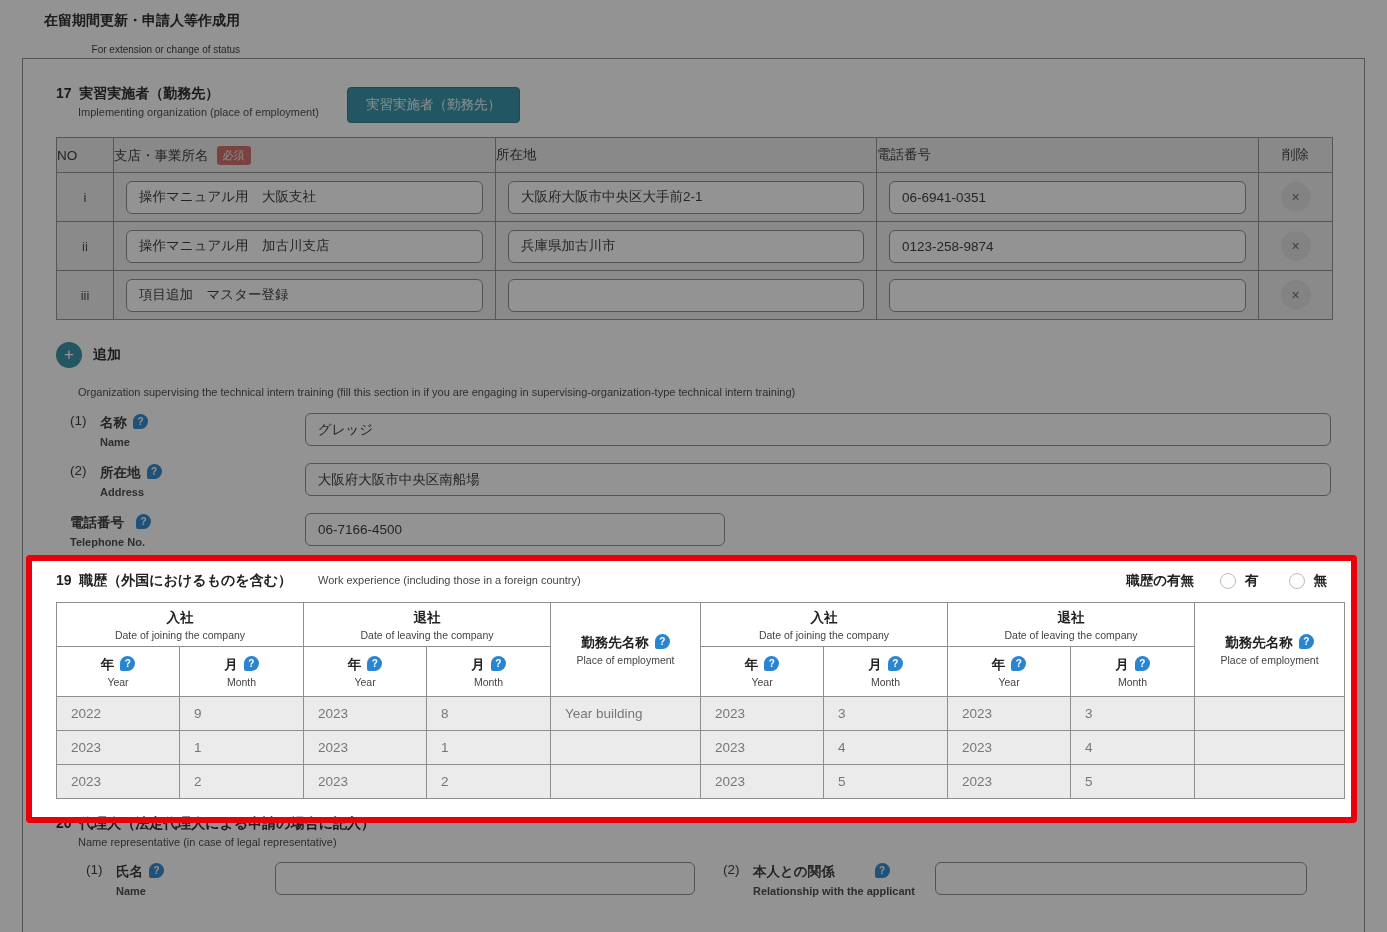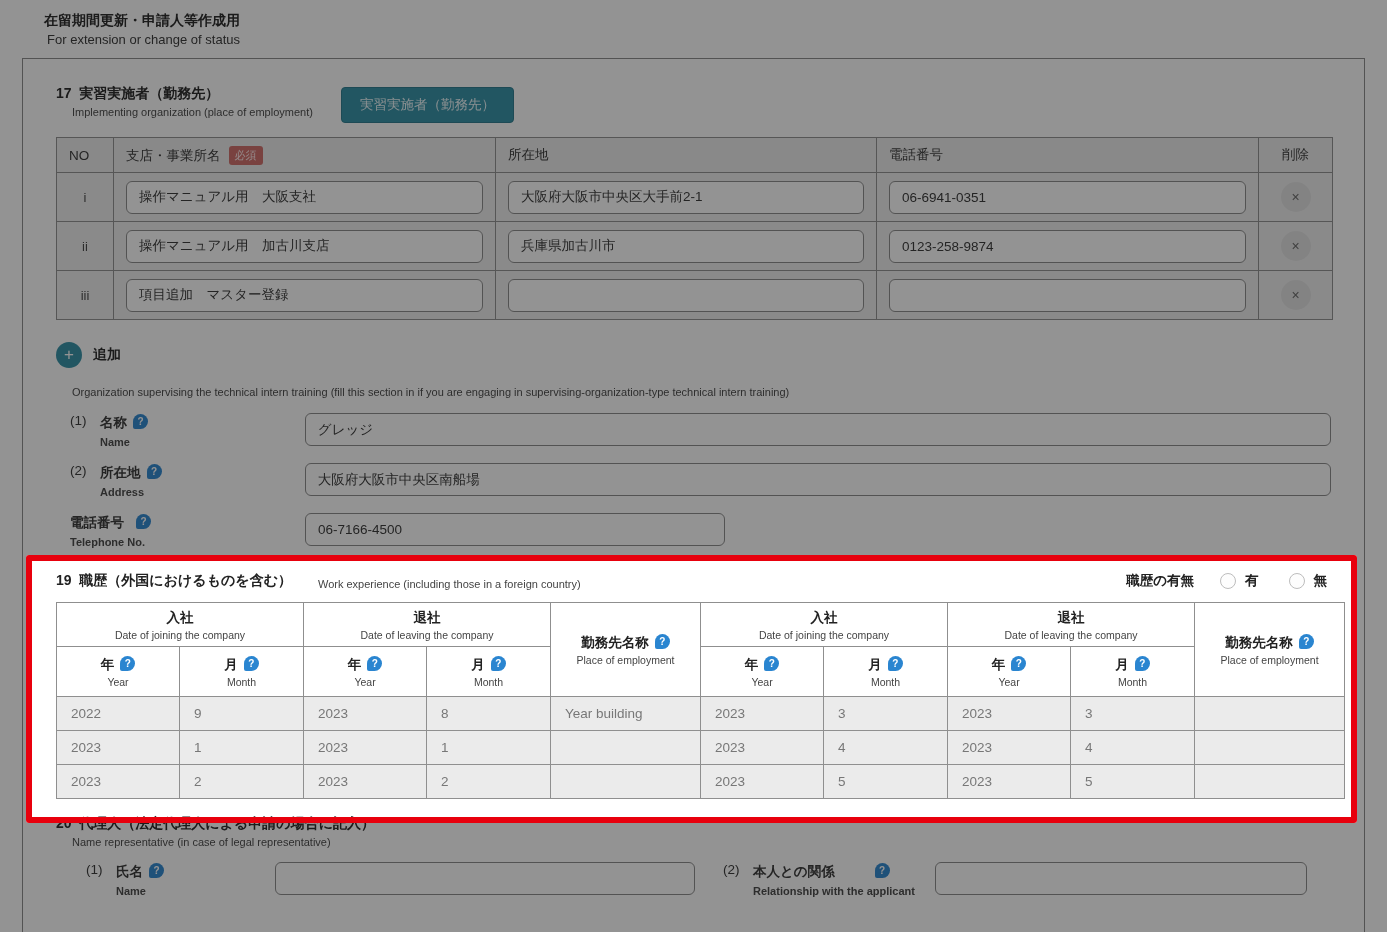--- a/index.html
+++ b/index.html
@@ -7,40 +7,40 @@
     font-family:"Liberation Sans","DejaVu Sans",sans-serif; color:#333; }
   .page { position:relative; width:1387px; height:932px; overflow:hidden; }
 
   
   .top-header { display:flex; justify-content:space-between; align-items:flex-start;
     padding:12px 30px 0 44px; }
   .tt-jp { font-size:15px; font-weight:bold; color:#222; letter-spacing:.2px; }
   .tt-en { font-size:11.5px; color:#333; margin-top:4px; }
   .top-right { text-align:right; }
   .tr-jp { font-size:14px; font-weight:bold; color:#222; }
-  .tr-en { font-size:13px; color:#333; margin-top:2px; }
+  .tr-en { font-size:10px; color:#333; margin-top:14px; }
 
   
   .panel { position:absolute; left:22px; right:22px; top:58px; height:900px;
     border:1px solid #8a8a8a; background:#fff; padding:26px 33px 0 33px; }
 
   .sec-head-num { font-size:14px; font-weight:bold; color:#222; }
-  .sec-head-en { font-size:11px; color:#444; margin-top:3px; margin-left:16px; }
+  .sec-head-en { font-size:11px; color:#444; margin-top:3px; margin-left:22px; }
 
   
   .s17-top { display:flex; align-items:flex-start; }
   .s17-titles { margin-right:28px; }
   .btn-teal { background:#2f8fa5; color:#eaf6f9; border:1px solid #27798c; border-radius:4px;
     font-size:13.5px; padding:8px 18px; margin-top:2px; cursor:pointer;
     font-family:inherit; }
   table.tbl17 { border-collapse:collapse; width:1276px; margin-top:14px; table-layout:fixed;
     background:#efefef; }
   .tbl17 th, .tbl17 td { border:1px solid #8f8f8f; font-weight:normal; text-align:left;
     font-size:13.5px; color:#333; }
-  .tbl17 thead th { height:35px; padding-left:12px; background:#ececec; }
+  .tbl17 thead th { height:35px; padding-left:0; background:#ececec; }
   .tbl17 tbody td { height:49px; padding:0 12px; background:#efefef; }
   .tbl17 td.no-cell { text-align:center; font-size:13px; color:#444; }
   .req-badge { display:inline-block; background:#cf6a66; color:#ffe9e9; font-size:11px;
     border-radius:3px; padding:2px 6px; margin-left:8px; vertical-align:1px; }
   .cell-input { width:100%; height:33px; border:1px solid #8a8a8a; border-radius:6px;
     background:#fff; font-size:13.5px; color:#333; padding:0 12px; font-family:inherit; }
   .del-btn { width:30px; height:30px; border-radius:50%; background:#e2e2e2; border:none;
     color:#666; font-size:14px; cursor:pointer; display:block; margin:0 auto; }
 
   
@@ -62,21 +62,21 @@
   .inp-wide { width:1027px; height:33px; border:1px solid #8a8a8a; border-radius:6px;
     font-size:13.5px; color:#333; padding:0 12px; background:#fff; font-family:inherit; }
   .inp-med { width:420px; height:33px; border:1px solid #8a8a8a; border-radius:6px;
     font-size:13.5px; color:#333; padding:0 12px; background:#fff; font-family:inherit; }
 
   
   .s19 { position:relative; margin-top:24px; }
   .hl-box { position:absolute; left:-30px; right:-26px; top:-17px; bottom:-24px;
     border:6px solid #e8000d; border-radius:3px; z-index:40; pointer-events:none;
     box-shadow:0 0 0 9999px rgba(20,20,20,0.46); }
-  .s19-head { display:flex; align-items:flex-end; }
+  .s19-head { display:flex; align-items:flex-start; }
   .s19-en { font-size:11px; color:#444; margin-left:26px; margin-top:2px; }
   .s19-right { margin-left:auto; display:flex; align-items:center; }
   .presence-label { font-size:13.5px; font-weight:bold; color:#222; margin-right:26px; }
   .radio-group { display:flex; align-items:center; margin-right:30px; }
   .radio-circle { width:16px; height:16px; border-radius:50%; border:1px solid #bdbdbd;
     background:#fdfdfd; cursor:pointer; }
   .radio-text { font-size:13.5px; font-weight:bold; color:#222; margin-left:9px; }
 
   table.tbl19 { border-collapse:collapse; width:1288px; margin-top:12px; table-layout:fixed; }
   .tbl19 th, .tbl19 td { border:1px solid #8f8f8f; }

